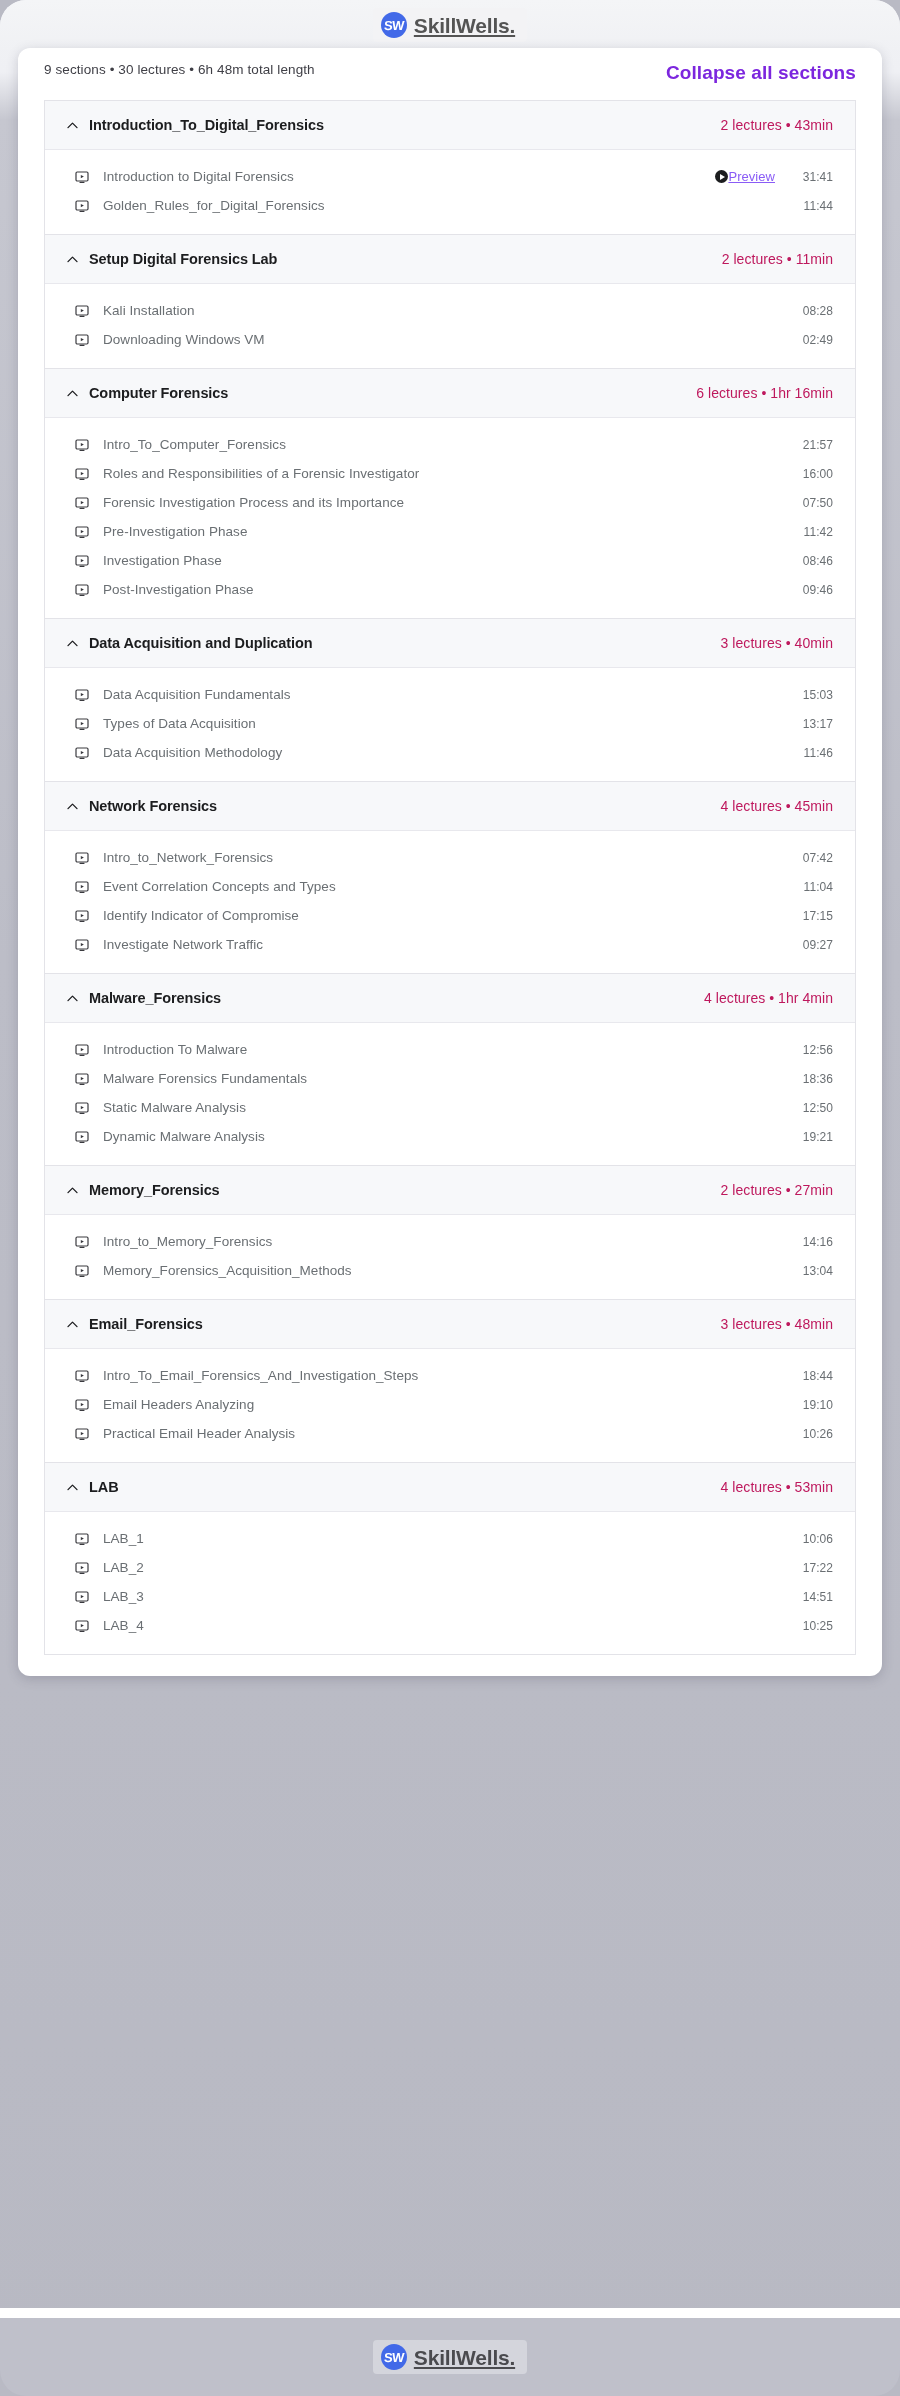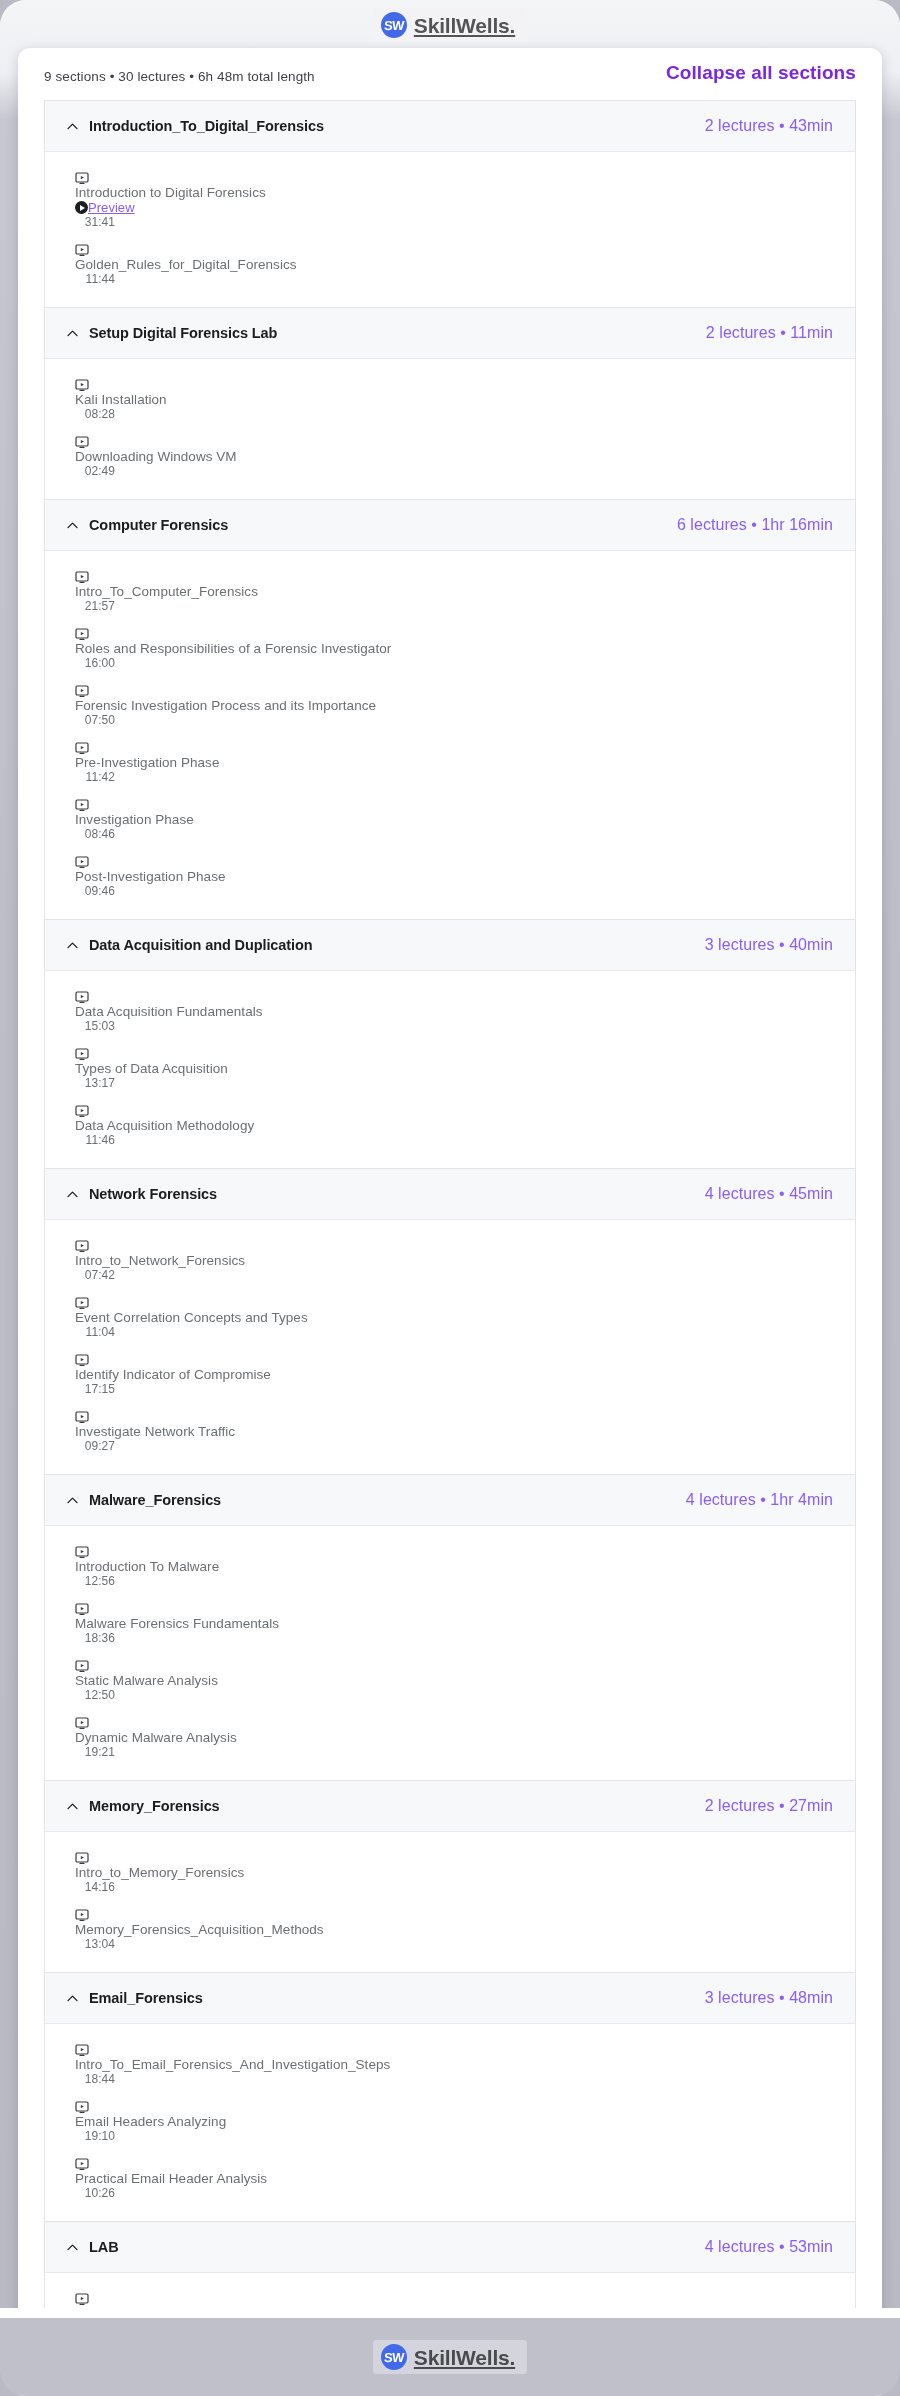--- a/index.html
+++ b/index.html
@@ -82,21 +82,21 @@
     top: 48px;
     width: 864px;
     background: #ffffff;
     border-radius: 12px;
     box-shadow: 0 3px 12px rgba(60,60,80,0.22);
     padding: 0 0 18px 0;
   }
 
   .card-head {
     display: flex;
-    align-items: flex-end;
+    align-items: flex-start;
     justify-content: space-between;
     padding: 14px 26px 13px 26px;
   }
   .card-head .meta {
     font-size: 13.5px;
     color: #3f3f46;
     letter-spacing: 0.1px;
   }
   .card-head .collapse {
     font-size: 19px;
@@ -135,38 +135,37 @@
   .chev svg { display: block; }
 
   .section-title {
     font-size: 14.5px;
     font-weight: 700;
     color: #1c1d1f;
     letter-spacing: -0.1px;
     flex: 1 1 auto;
   }
   .section-meta {
-    font-size: 16px;
-    color: #8b5cf6;
+    font-size: 14px;
+    color: #be185d;
     white-space: nowrap;
     flex: none;
     letter-spacing: 0.05px;
   }
 
   .lectures {
     background: #ffffff;
     padding: 12px 0 14px 0;
   }
 
   .lecture {
     display: flex;
-    align-items: flex-start;
+    align-items: flex-end;
     padding: 7px 22px 7px 30px;
     cursor: pointer;
-    flex-direction: column;
   }
 
   .vid-icon {
     width: 14px; height: 14px;
     flex: none;
     margin-right: 14px;
     position: relative;
   }
   .vid-icon svg { display: block; }
 

